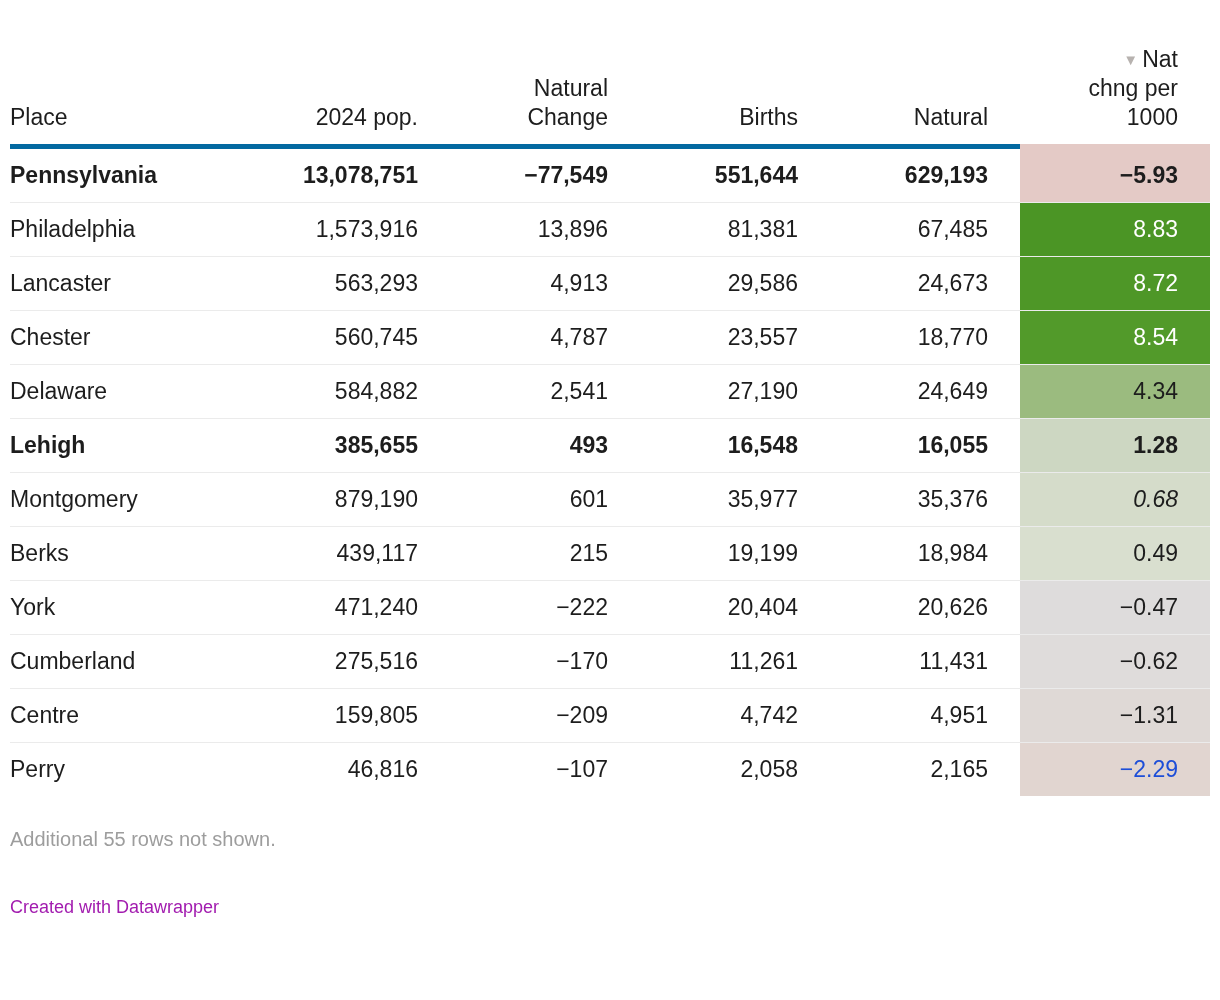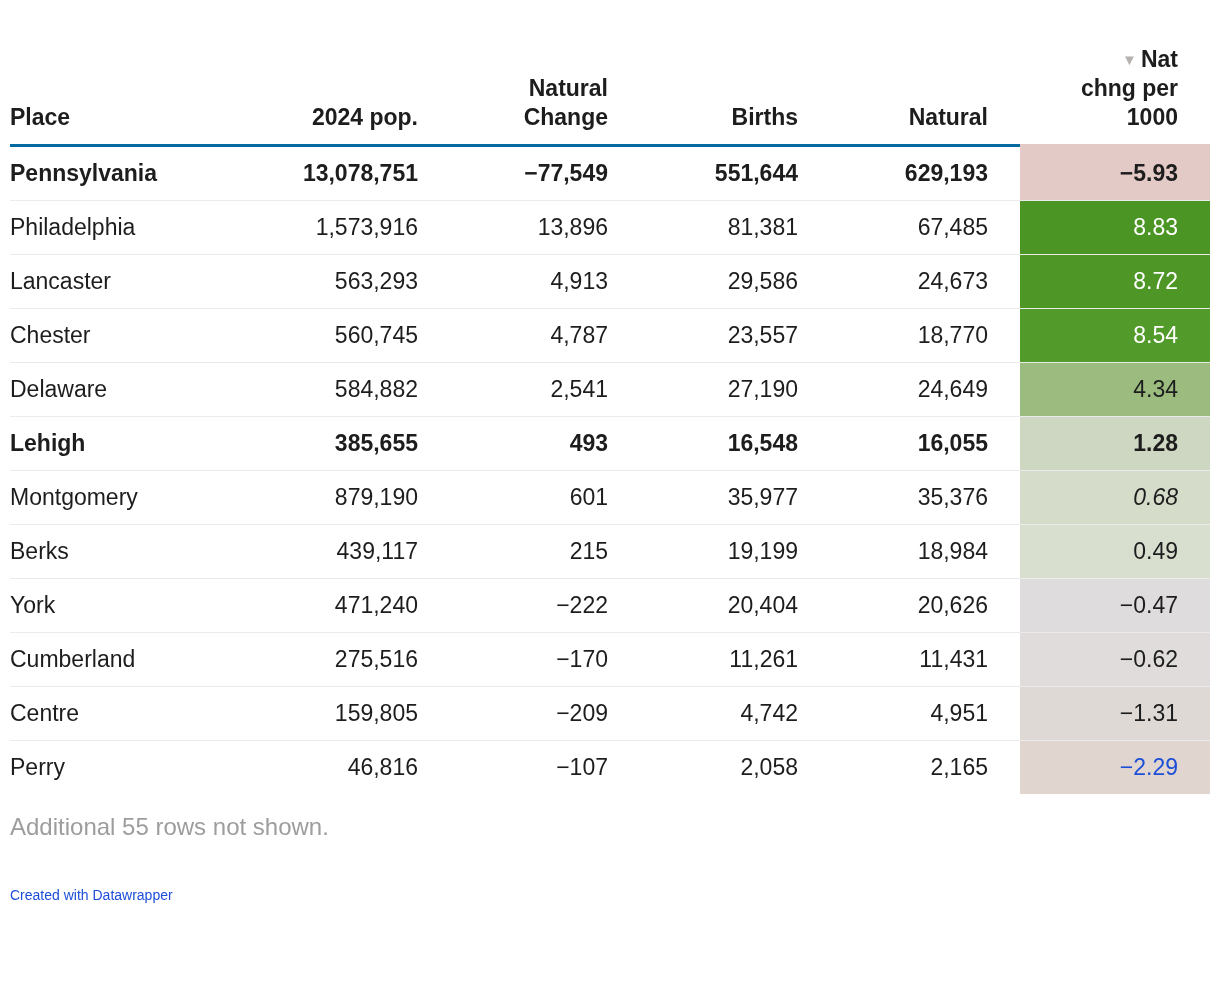--- a/index.html
+++ b/index.html
@@ -20,24 +20,24 @@
   table.dw-table {
     width: 1200px;
     border-collapse: collapse;
     table-layout: fixed;
     font-size: 23px;
   }
   col.c-place { width: auto; }
   col.c-num { width: 190px; }
 
   thead th {
-    font-weight: bold;
+    font-weight: normal;
     vertical-align: bottom;
     padding: 0 0 13px 0;
-    border-bottom: 3px solid #0369a1;
+    border-bottom: 5px solid #0369a1;
     line-height: 1.25;
   }
   thead th.h-place {
     text-align: left;
     padding-left: 0;
   }
   thead th.h-num {
     text-align: right;
     padding-right: 32px;
   }
@@ -64,29 +64,29 @@
     text-align: left;
   }
   tbody td.num {
     text-align: right;
     padding-right: 32px;
   }
   tbody tr.bold td { font-weight: bold; }
   tbody tr:last-child td { border-bottom: none; }
 
   .note {
-    margin-top: 17px;
-    font-size: 24px;
+    margin-top: 30px;
+    font-size: 20px;
     color: #9d9d9d;
     line-height: 1.3;
   }
   .attribution {
     margin-top: 45px;
-    font-size: 14px;
-    color: #1d4ed8;
+    font-size: 18px;
+    color: #a21caf;
   }
 </style>
 </head>
 <body>
 
 <div class="page">
 
   <table class="dw-table">
     <colgroup>
       <col class="c-place">

